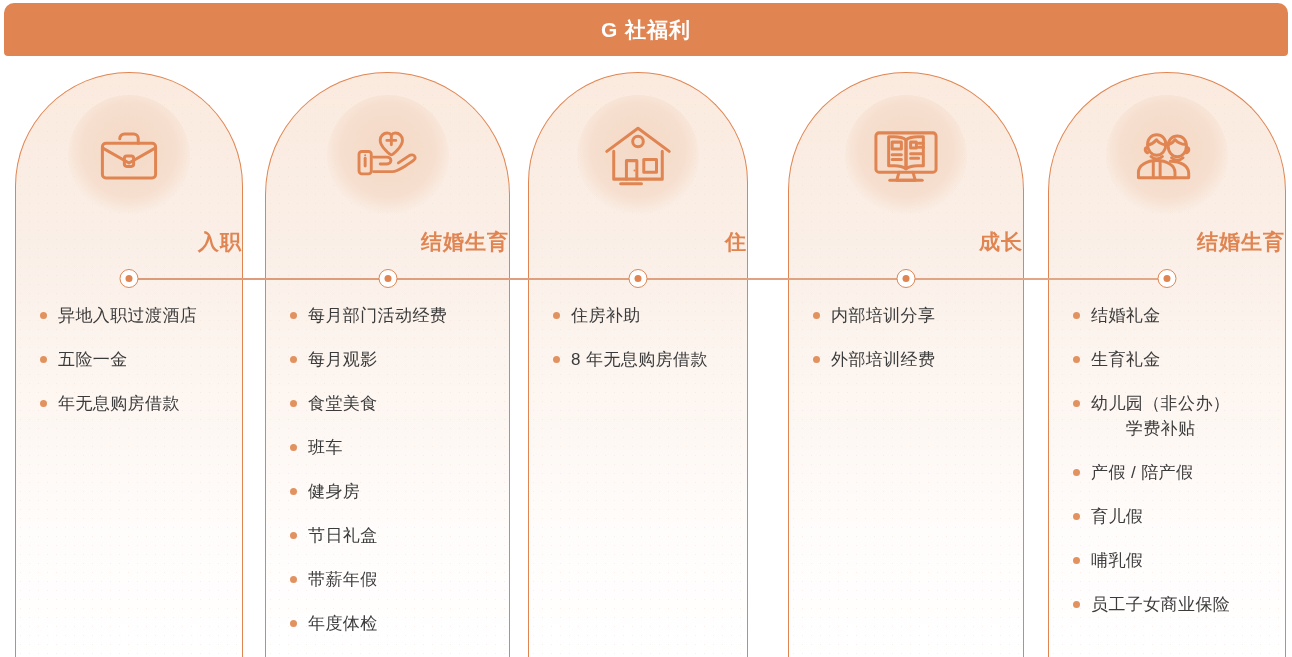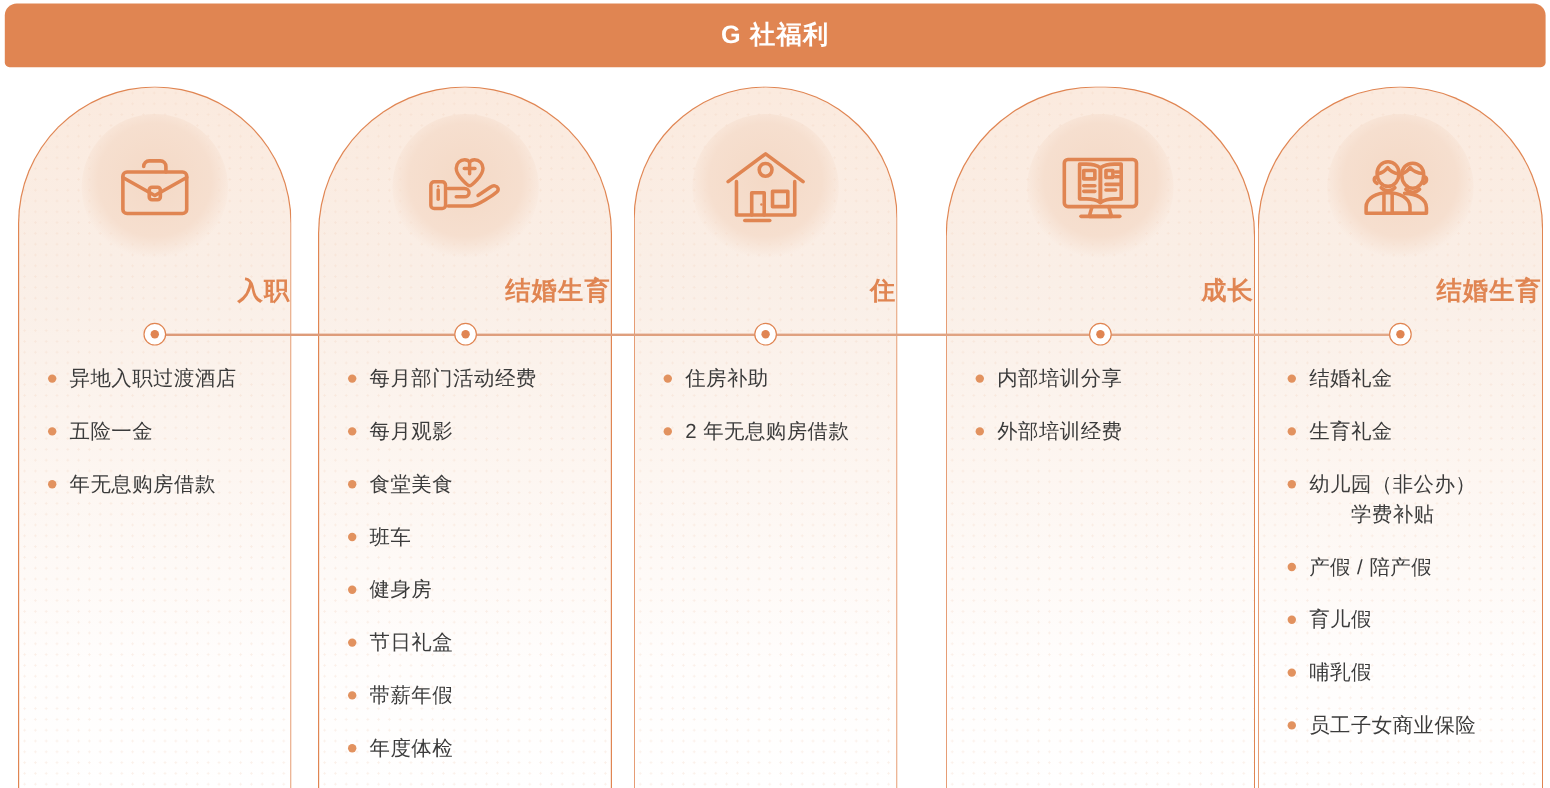--- a/index.html
+++ b/index.html
@@ -212,25 +212,25 @@
         <div class="node-dot">
           <i></i>
         </div>
         <div class="bullets">
           <div class="bullet">
             <span class="mark"></span>
             <span class="txt">住房补助</span>
           </div>
           <div class="bullet">
             <span class="mark"></span>
-            <span class="txt">2 年无息购房借款</span>
-          </div>
-        </div>
-      </div>
-      <div class="col" style="left: 788px; width: 258px;">
+            <span class="txt">8 年无息购房借款</span>
+          </div>
+        </div>
+      </div>
+      <div class="col" style="left: 788px; width: 236px;">
         <div class="icon-wrap">
           <svg width="76" height="74" viewBox="0 0 64 64" fill="none" stroke="#e08552" stroke-width="2.6" stroke-linecap="round" stroke-linejoin="round">
       <rect x="6" y="12" width="52" height="34" rx="2.6"></rect>
       <path d="M32 18c-2.6-1.8-6-2.6-10-2.6h-5v25h5c4 0 7.4.9 10 2.6"></path>
       <path d="M32 18c2.6-1.8 6-2.6 10-2.6h5v25h-5c-4 0-7.4.9-10 2.6z"></path>
       <path d="M32 18v25"></path>
       <rect x="20" y="20" width="8" height="6"></rect>
       <path d="M20 31h8M20 35h8"></path>
       <rect x="36" y="20" width="5" height="5"></rect>
       <path d="M43 21h4M43 24.5h4M36 30h10M36 34h7"></path>

